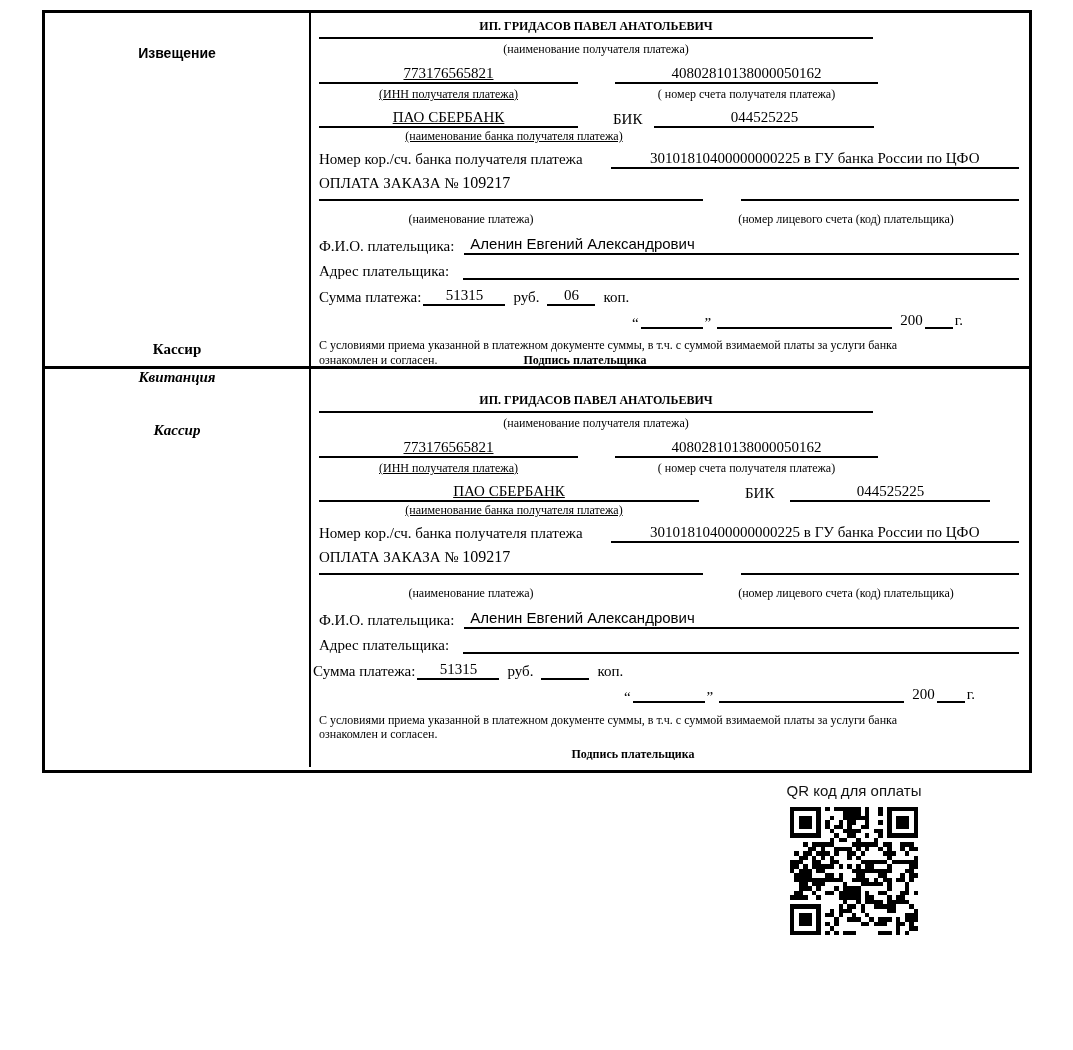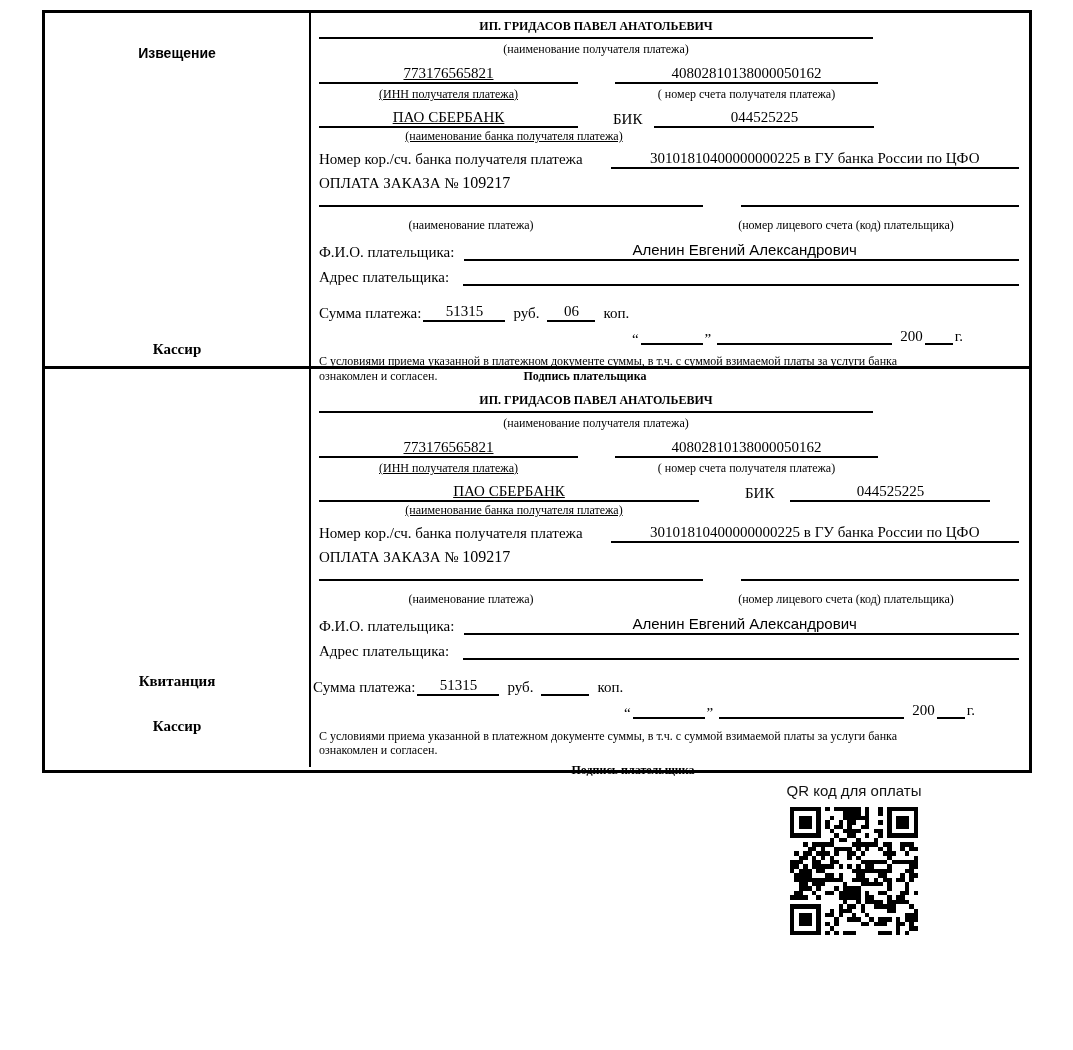--- a/index.html
+++ b/index.html
@@ -14,21 +14,21 @@
     border:3px solid #000;
   }
   .slip { display:flex; width:100%; }
   .slip-1 { height:356px; border-bottom:3px solid #000; }
   .slip-2 { height:398px; }
   .left-cell {
     width:266px; border-right:2px solid #000; flex:0 0 266px;
     display:flex; flex-direction:column; align-items:center;
   }
   .left-cell-1 { justify-content:space-between; padding:32px 0 8px; }
-  .left-cell-2 { justify-content:flex-end; padding-bottom:32px; gap:28px; }
+  .left-cell-2 { justify-content:flex-start; padding-bottom:32px; gap:36px;font-style:italic; }
   .sans-bold { font-family:"Liberation Sans","DejaVu Sans",sans-serif; font-weight:bold; font-size:14px; }
   .serif-bold { font-weight:bold; font-size:15px; }
   .right-cell { flex:1; padding:6px 10px 0 8px; font-size:15px; }
   .right-cell-2 { padding-top:24px; }
 
   .row-logo { display:flex; justify-content:space-between; align-items:flex-start; height:22px; }
   .sber-logo { display:flex; align-items:flex-start; gap:3px; }
   .sber-text-wrap { display:flex; flex-direction:column; }
   .sber-text {
     font-family:"Liberation Sans","DejaVu Sans",sans-serif;
@@ -59,36 +59,36 @@
   .bik-cell-1 { width:220px; margin-left:12px; }
   .bank-row-2 .w-left { width:380px; }
   .bank-row-2 .bik-label { margin-left:46px; }
   .bik-cell-2 { width:200px; margin-left:16px; }
   .cap-bank { width:390px; margin-top:1px;text-decoration:underline; }
 
   .corr-row { display:flex; margin-top:7px; align-items:center; }
   .corr-row .u { margin-left:28px; }
 
   .payment-row { display:flex; margin-top:5px; align-items:flex-end; }
-  .payment-cell { width:384px; padding-bottom:13px; }
+  .payment-cell { width:384px; padding-bottom:7px; }
   .order-num { font-size:16px; }
   .payment-blank { margin-left:38px; }
 
   .pnames-row { display:flex; margin-top:11px; }
   .pname-l { width:304px; }
   .pname-r { flex:1; margin-left:50px; }
 
   .fio-row { display:flex; margin-top:9px; align-items:flex-end; }
   .fio-label { white-space:nowrap; }
-  .fio-cell { margin-left:10px; padding-left:6px;text-align:center; }
+  .fio-cell { margin-left:10px; padding-left:6px; }
   .sansval { font-family:"Liberation Sans","DejaVu Sans",sans-serif; font-size:15px; }
   .addr-row { display:flex; margin-top:8px; align-items:flex-end; }
   .addr-cell { margin-left:14px; }
 
-  .sum-row { display:flex; margin-top:17px; align-items:flex-end; }
+  .sum-row { display:flex; margin-top:7px; align-items:flex-end; }
   .sum-row-2 { margin-left:-6px; }
   .sum-rub { width:82px; margin-left:2px; }
   .sum-word { margin:0 8px; }
   .sum-kop { width:48px; }
 
   .date-row { display:flex; margin-top:6px; align-items:flex-end; justify-content:flex-end; }
   .date-row-1 { margin-right:56px; }
   .date-row-2 { margin-right:44px; }
   .dq { line-height:12px; margin:0 2px; }
   .d1 { width:62px; } .d2 { width:175px; margin-left:4px; } .d3 { width:28px; margin:0 2px; }

